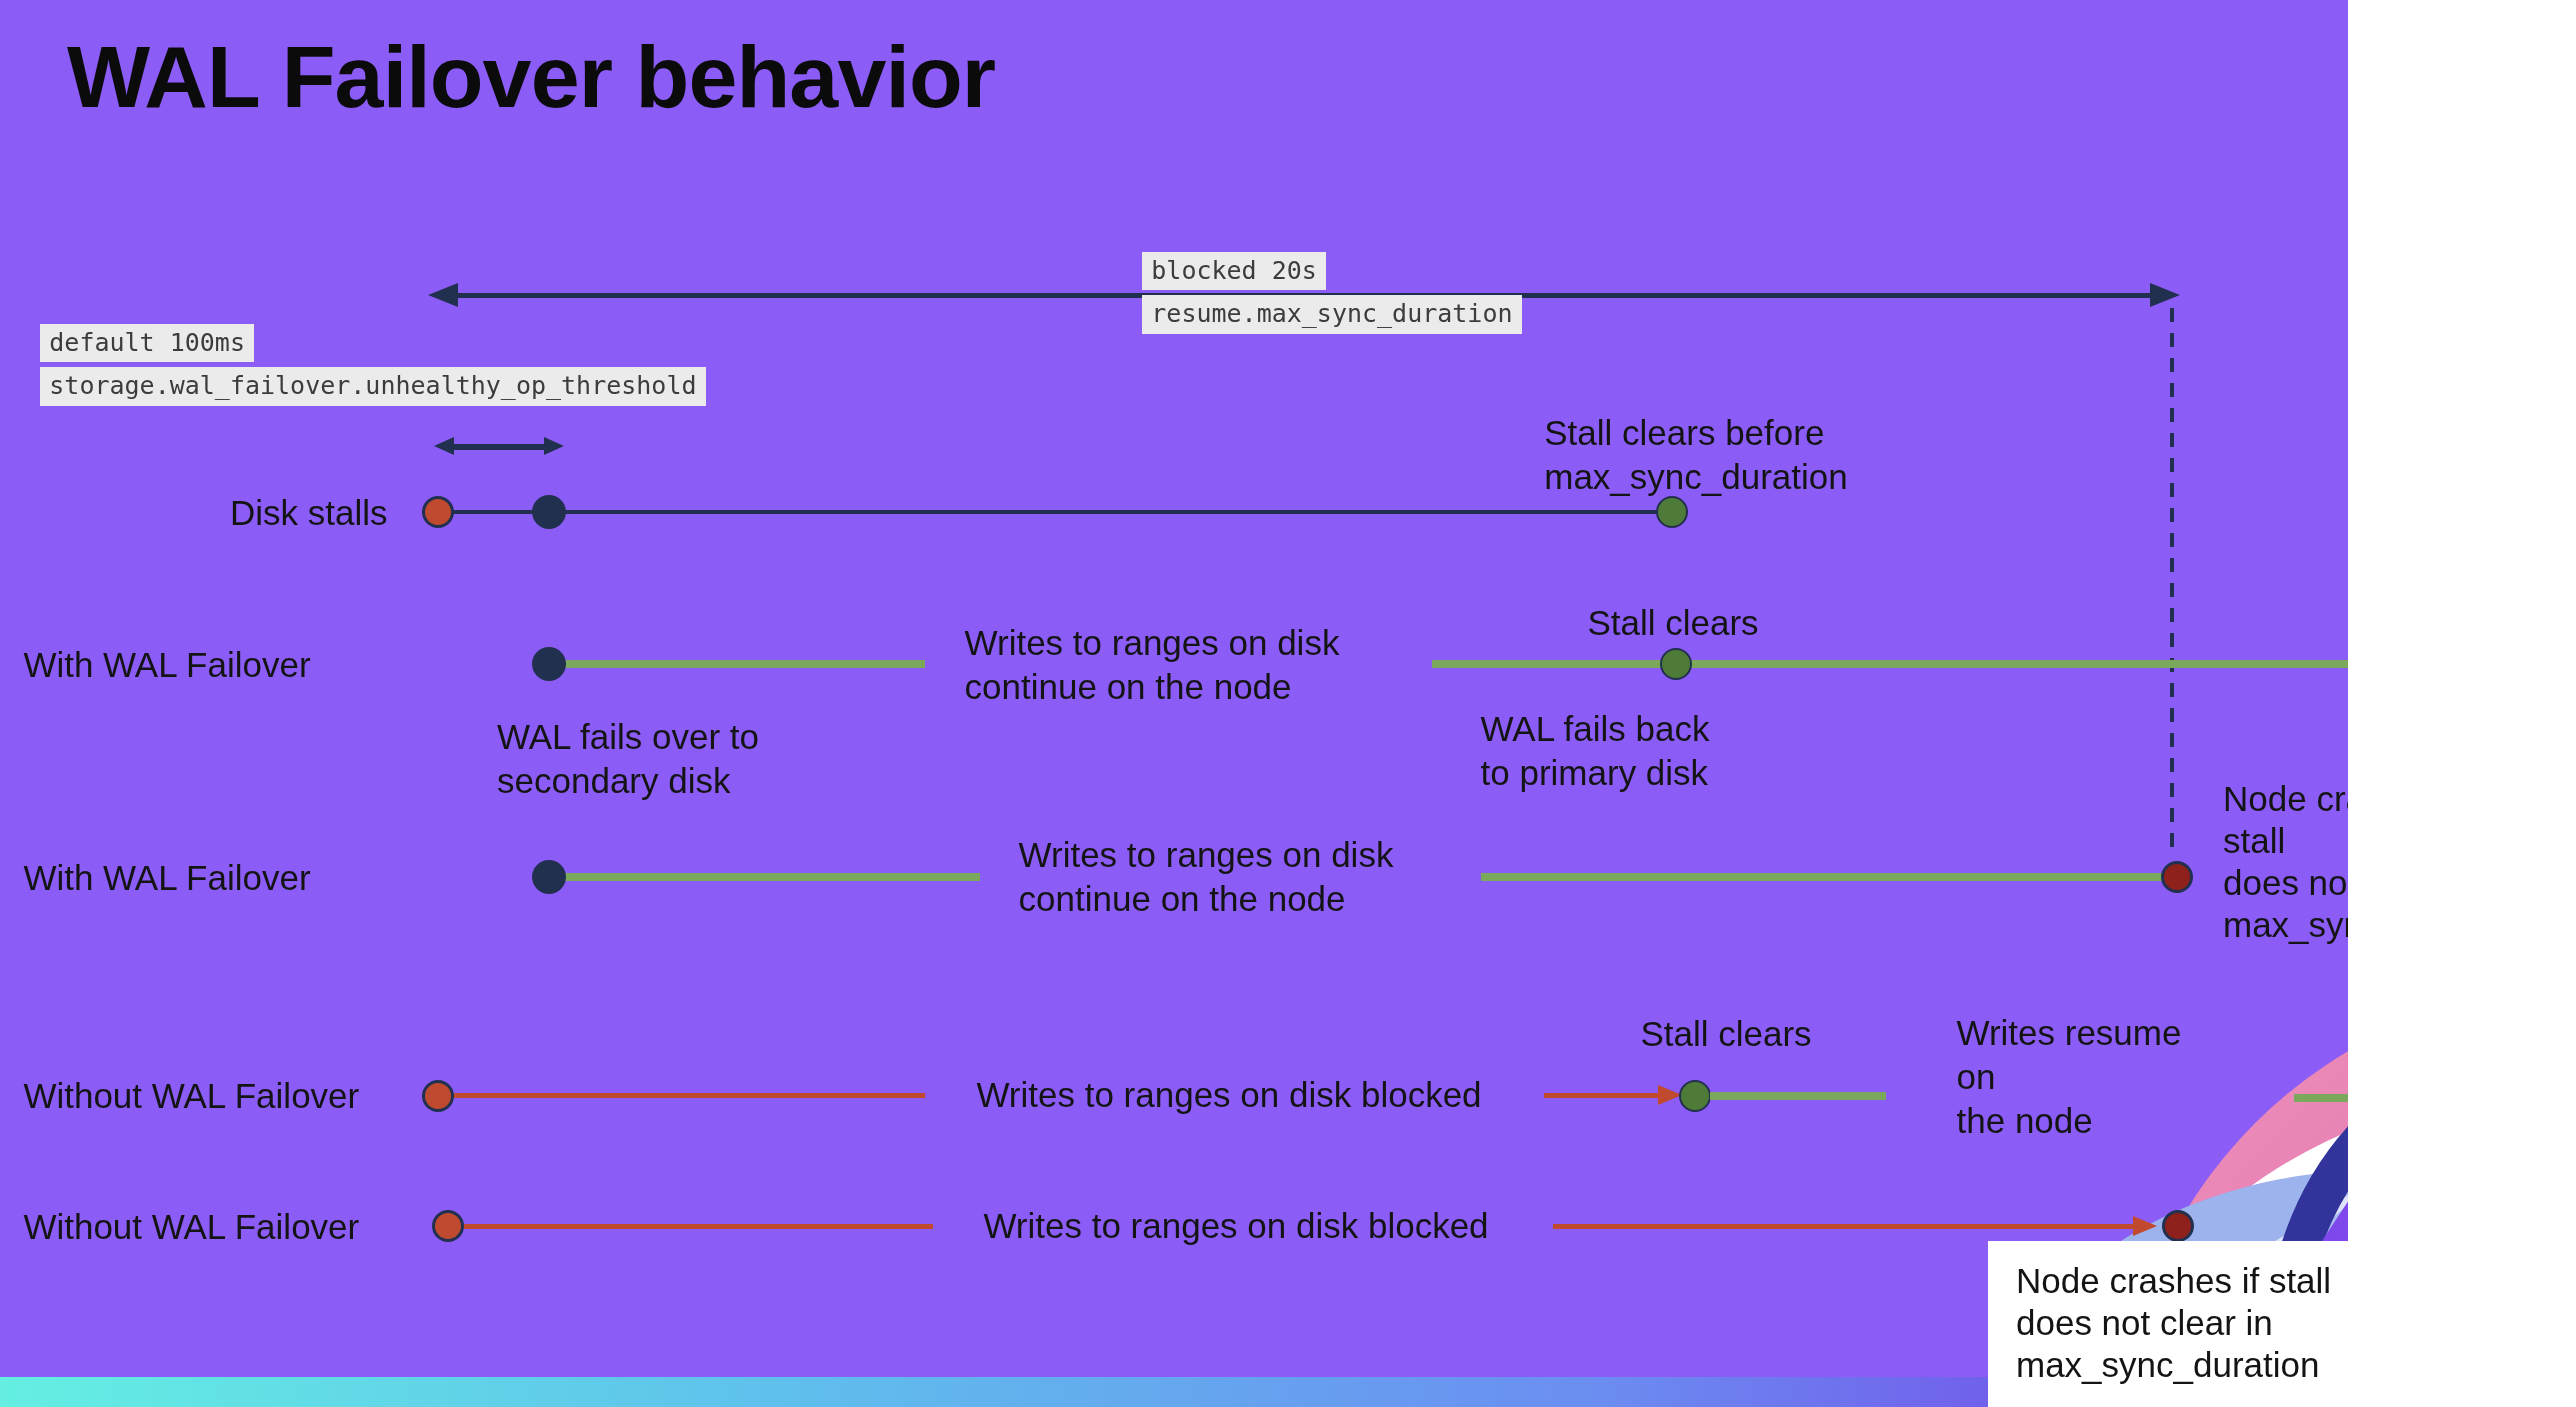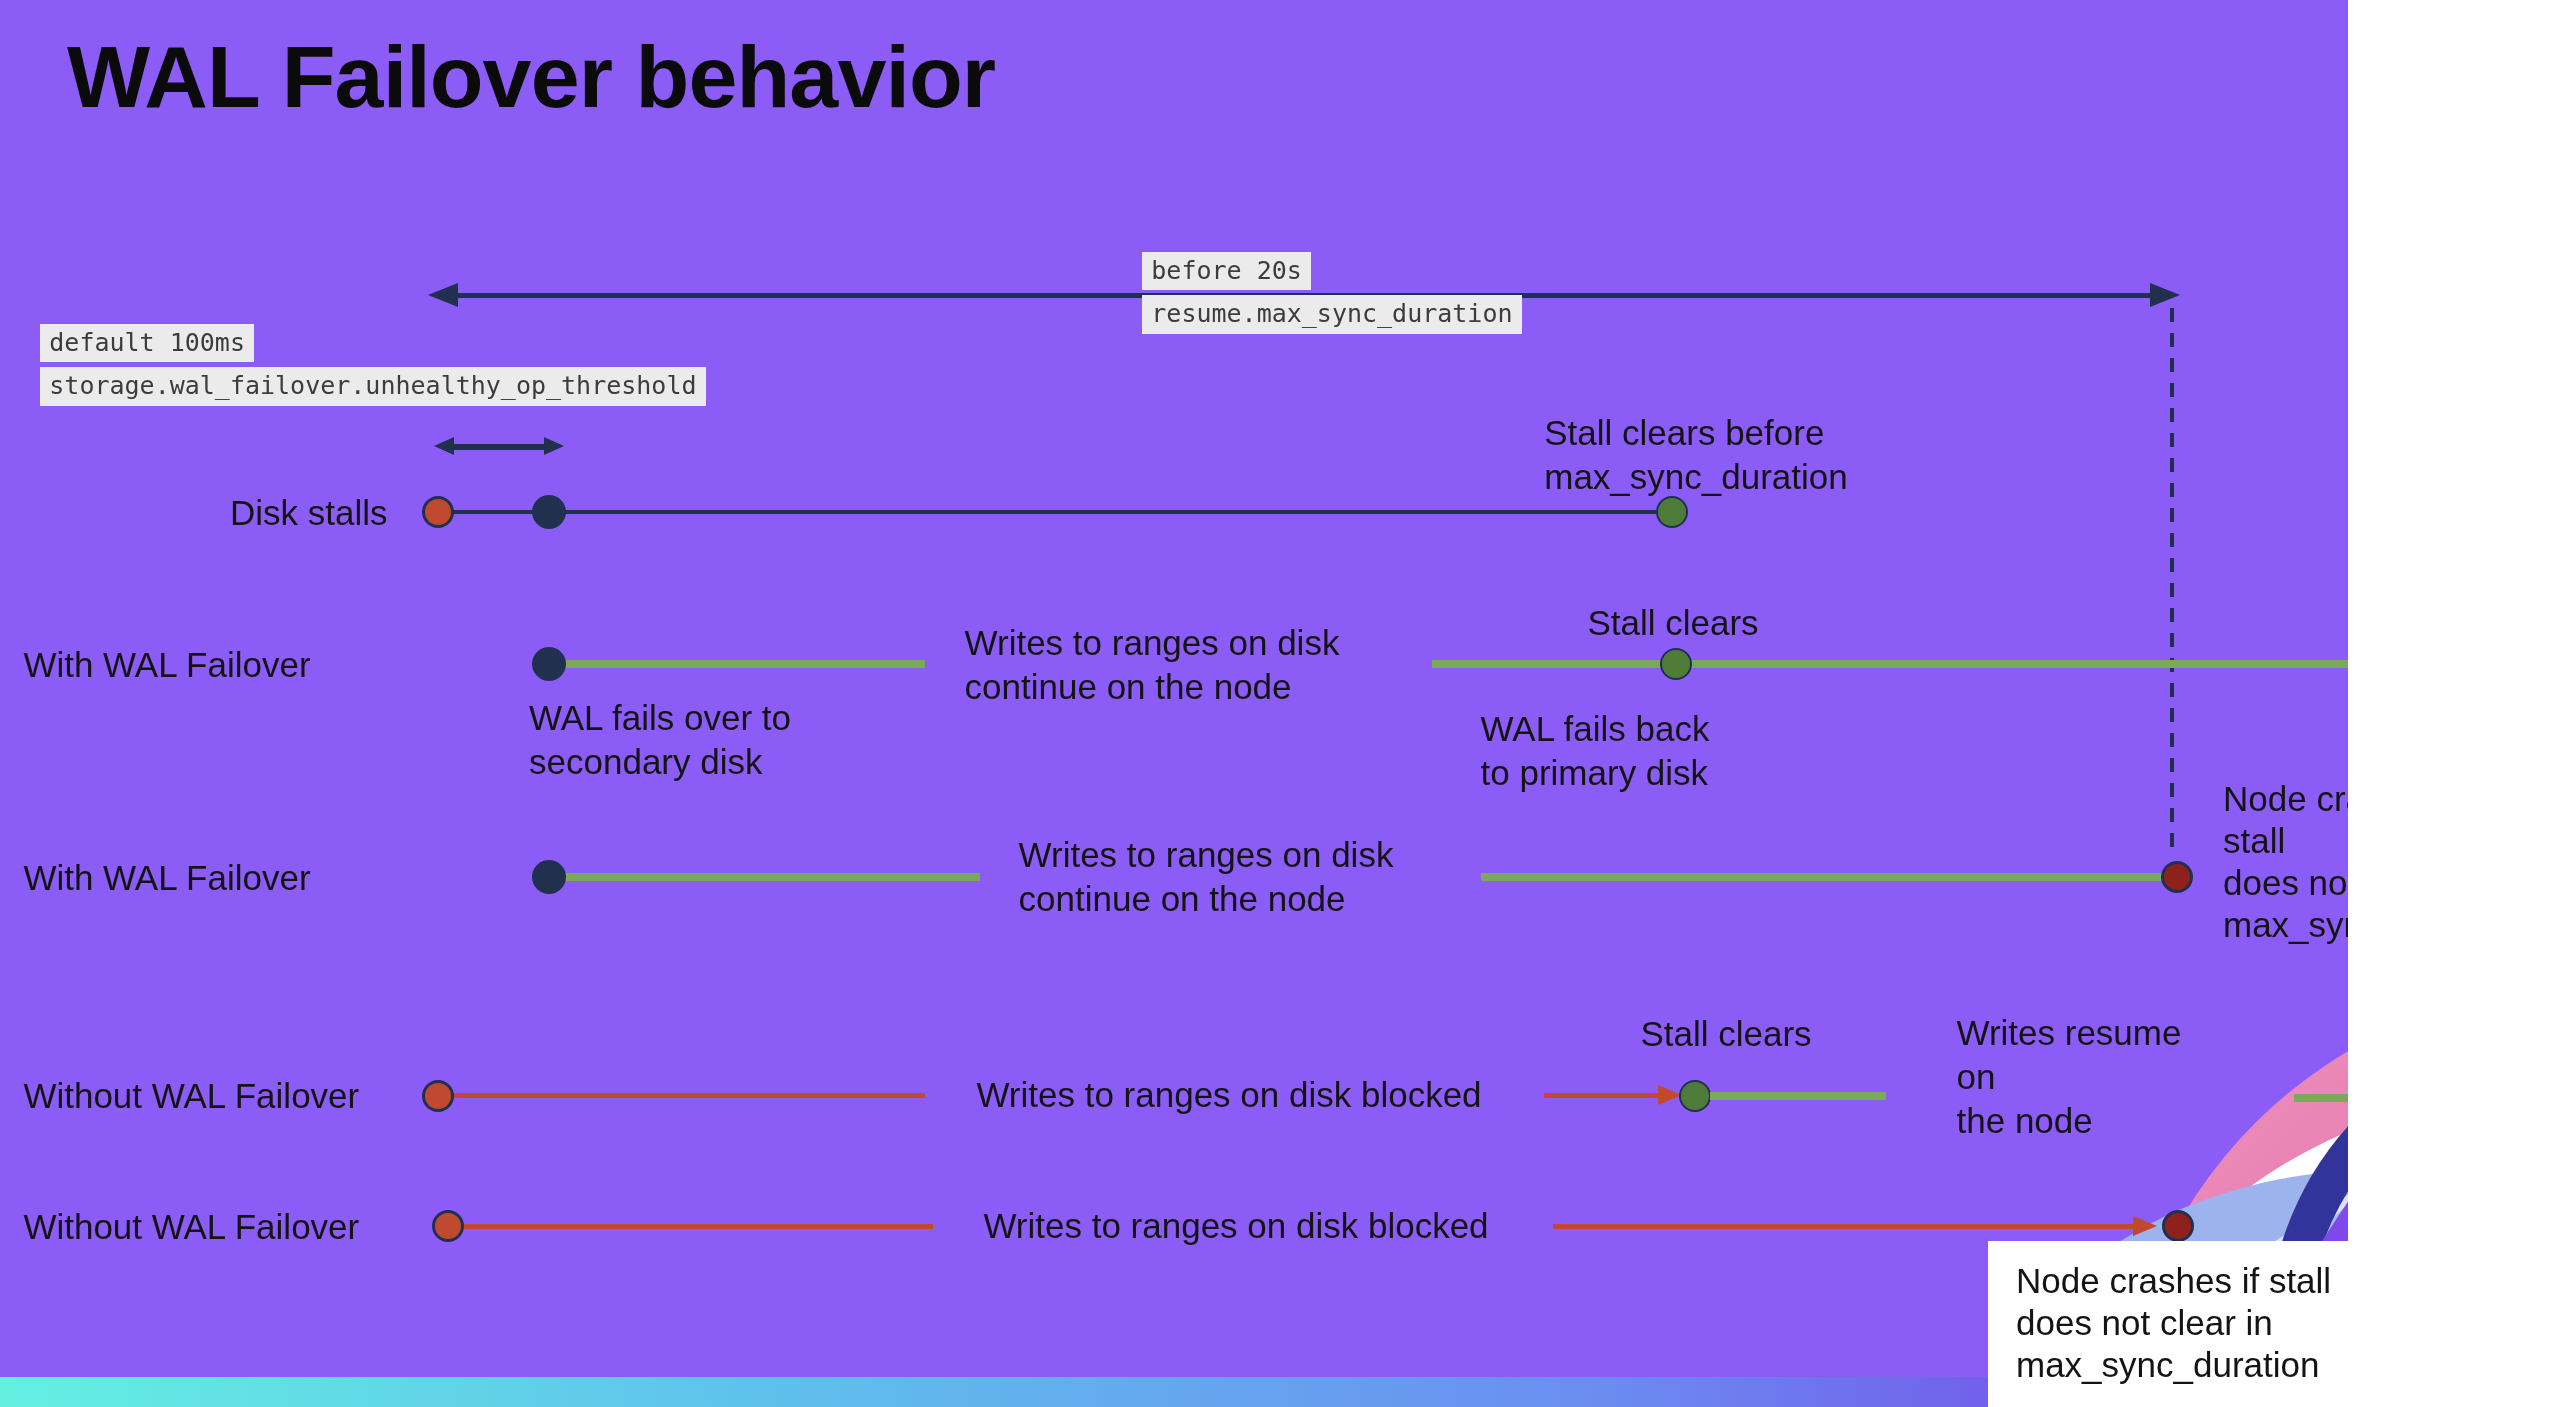--- a/index.html
+++ b/index.html
@@ -136,21 +136,21 @@
     <path d="M 94,25 C 72,12 54,16 41,35" stroke="url(#lgA)" stroke-width="7" fill="none" stroke-linecap="round"></path>
     <path d="M 50,18 C 26,35 15,57 21,77 C 26,95 38,107 50,111 C 62,107 74,95 79,77 C 85,57 74,35 50,18 Z" stroke="url(#lgB)" stroke-width="8" fill="#ffffff"></path>
     <path d="M 50,108 L 50,58 M 50,58 C 44,46 36,40 27,37 M 50,58 C 56,46 64,40 73,37" stroke="url(#lgB)" stroke-width="8" fill="none"></path>
   </svg>
 
   <div class="head head-left-navy" style="left:428px;top:283px;"></div>
   <div class="hline navy-line" style="left:454px;top:293px;width:1697px;height:4.7px;"></div>
   <div class="head head-right-navy" style="left:2150px;top:283px;"></div>
 
   <div class="codeblock" style="left:1142px;top:252px;">
-    <span class="codeline">before 20s</span>
+    <span class="codeline">blocked 20s</span>
     <span class="codeline">resume.max_sync_duration</span>
   </div>
 
   <div class="codeblock" style="left:40px;top:324px;">
     <span class="codeline">default 100ms</span>
     <span class="codeline">storage.wal_failover.unhealthy_op_threshold</span>
   </div>
 
   <div class="head head-left-navy-sm" style="left:434px;top:437px;"></div>
   <div class="hline navy-line" style="left:452px;top:444px;width:93px;height:5.6px;"></div>
@@ -167,21 +167,21 @@
 max_sync_duration</div>
 
   <div class="rowlabel" style="left:23.4px;top:664px;">With WAL Failover</div>
   <div class="hline green-line" style="left:563px;top:660px;width:362px;height:7.5px;"></div>
   <div class="hline green-line" style="left:1432px;top:660px;width:1014px;height:7.5px;"></div>
   <div class="dot dot-navy" style="left:532px;top:647px;"></div>
   <div class="dot dot-green" style="left:1660px;top:648px;"></div>
   <div class="anno" style="left:1152px;top:665px;">Writes to ranges on disk
 continue on the node</div>
   <div class="anno" style="left:1673px;top:623px;">Stall clears</div>
-  <div class="anno" style="left:628px;top:740px;margin-left:32px;">WAL fails over to
+  <div class="anno" style="left:628px;top:759px;">WAL fails over to
 secondary disk</div>
   <div class="anno" style="left:1595px;top:751px;">WAL fails  back
 to primary disk</div>
 
   <div class="rowlabel" style="left:23.4px;top:877px;">With WAL Failover</div>
   <div class="hline green-line" style="left:563px;top:873px;width:417px;height:7.5px;"></div>
   <div class="hline green-line" style="left:1481px;top:873px;width:684px;height:7.5px;"></div>
   <div class="dot dot-navy" style="left:532px;top:860px;"></div>
   <div class="dot dot-maroon" style="left:2161px;top:861px;"></div>
   <div class="anno" style="left:1206px;top:877px;">Writes to ranges on disk

